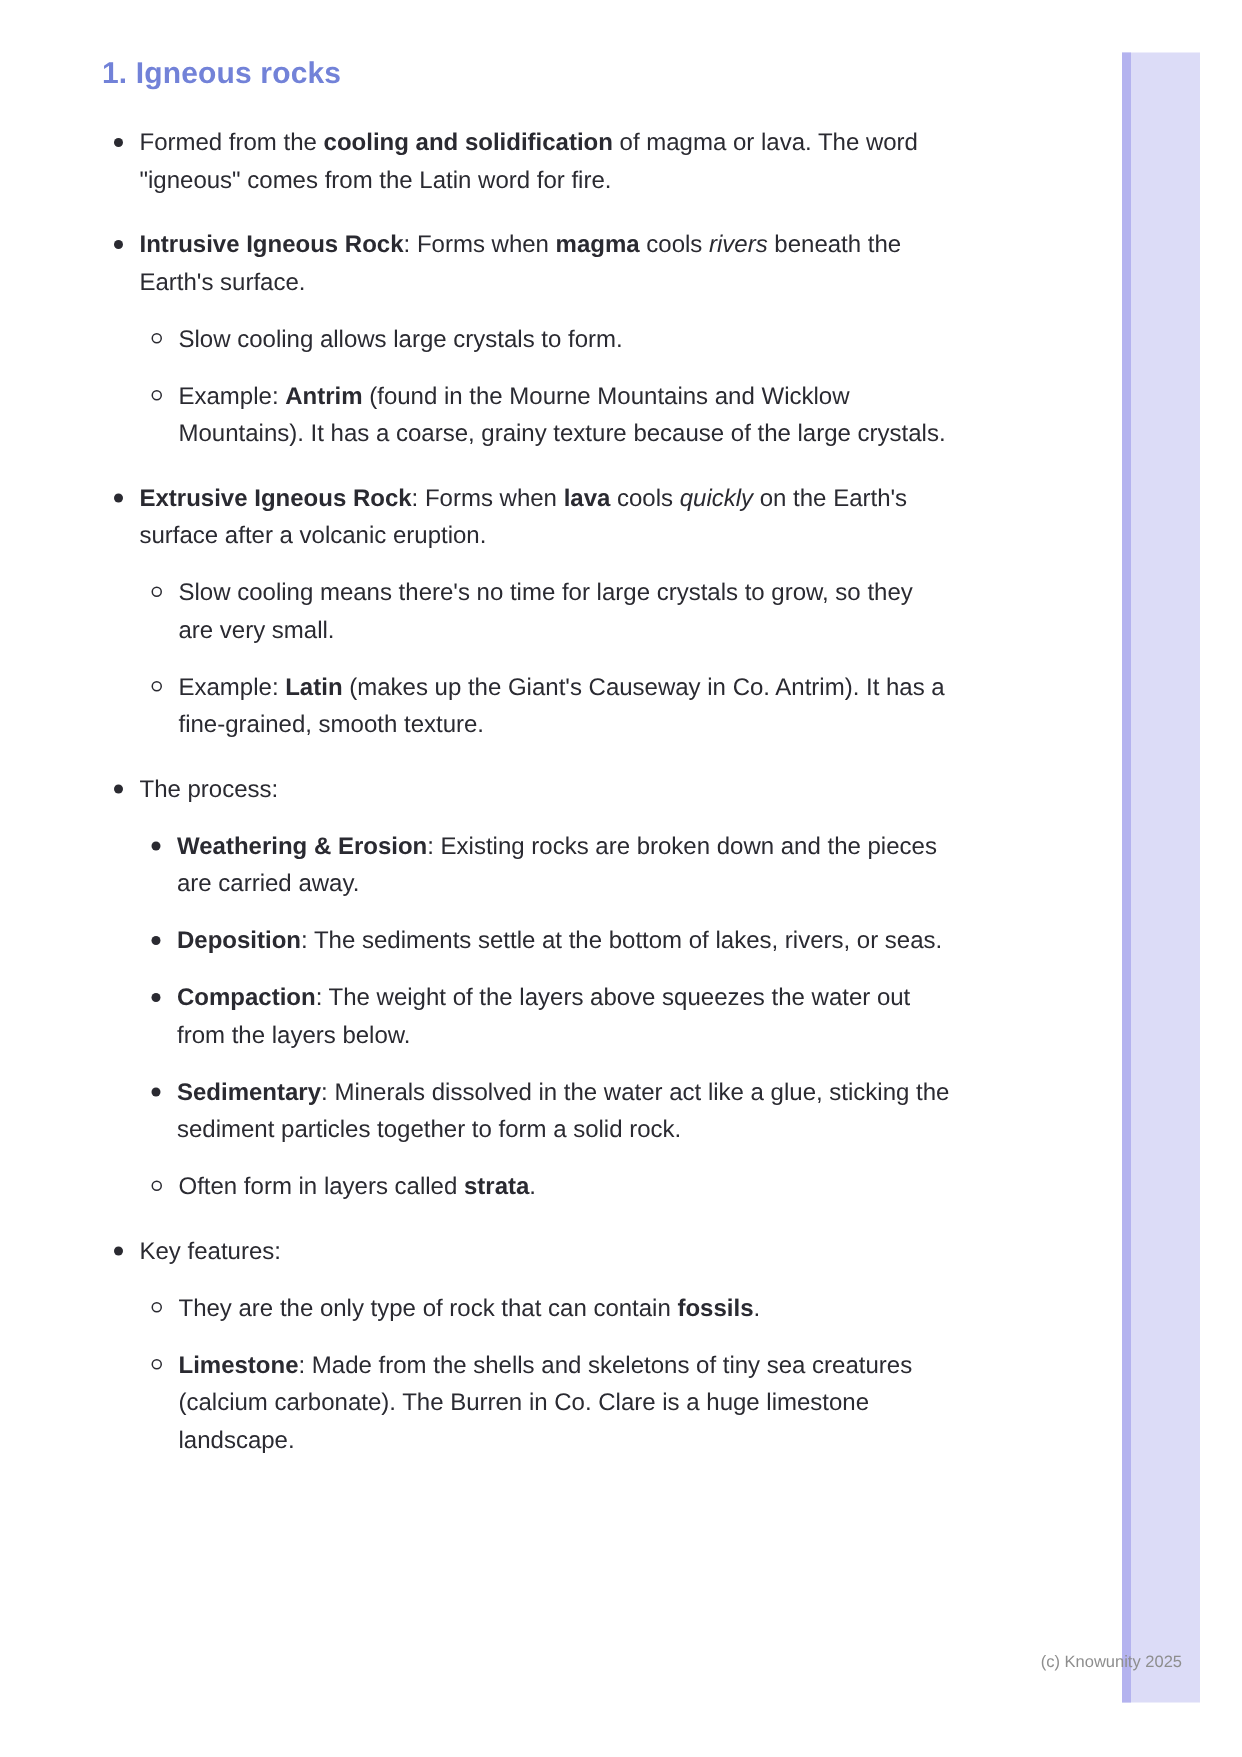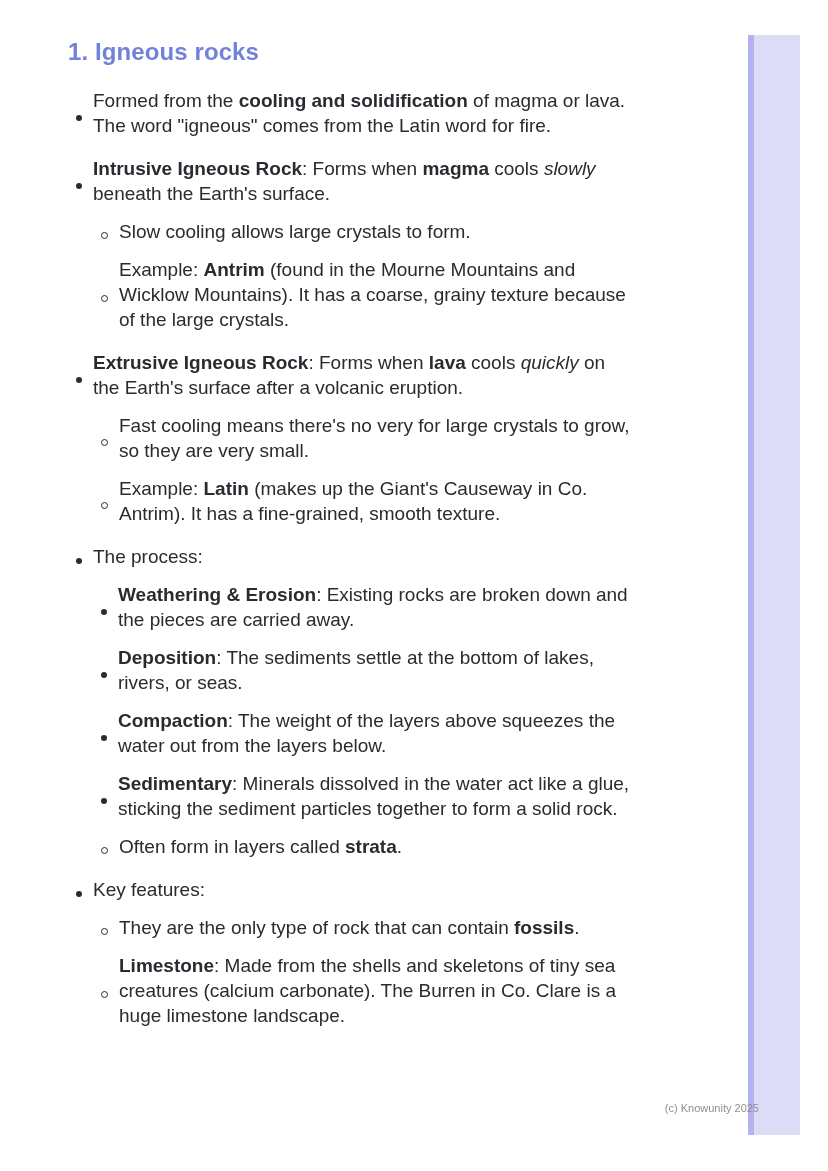--- a/index.html
+++ b/index.html
@@ -10,31 +10,31 @@
     overflow:hidden;
     font-family:"Liberation Sans", sans-serif;
     color:var(--text-color, #2a2a31);
   }
   .content {
     position:absolute;
     left:68px; top:38px;
     width:565px;
   }
   .section-heading {
-    font-size:24px;
+    font-size:20px;
     font-weight:700;
     color:var(--heading-color, #7282d8);
     margin:36px 0 22px 0;
     letter-spacing:0.1px;
   }
   .section-heading:first-child { margin-top:0; }
   .li {
     display:flex;
-    align-items:center;
-    font-size:19px;
+    align-items:flex-start;
+    font-size:16px;
     line-height:25px;
     margin-top:13px;
   }
   .li.level-1 { padding-left:8px; margin-top:18px; }
   .li.level-2 { padding-left:33px; margin-top:13px; }
   .marker {
     flex:0 0 auto;
     width:6px; height:6px;
     border-radius:50%;
     margin-top:9px;
@@ -57,55 +57,55 @@
     background:var(--track-color, #dcdcf7);
   }
   .scroll-edge {
     position:absolute;
     left:0; top:0;
     width:6px; height:100%;
     background:var(--thumb-color, #b4b3ef);
   }
   .watermark {
     position:absolute;
-    top:1102px; right:69px;
+    top:1102px; right:40px;
     font-size:11px;
     color:var(--watermark-color, #8e8e8e);
     white-space:nowrap;
   }
 </style>
 </head>
 <body>
 
 <div class="page">
   <div class="content">
       <h2 class="section-heading">1. Igneous rocks</h2>
       <div class="li level-1">
         <span class="marker disc"></span>
         <span class="li-text">Formed from the <span class="bold">cooling and solidification</span> of magma or lava. The word "igneous" comes from the Latin word for fire.</span>
       </div>
       <div class="li level-1">
         <span class="marker disc"></span>
-        <span class="li-text"><span class="bold">Intrusive Igneous Rock</span>: Forms when <span class="bold">magma</span> cools <span class="italic">slowly</span> beneath the Earth's surface.</span>
+        <span class="li-text"><span class="bold">Intrusive Igneous Rock</span>: Forms when <span class="bold">magma</span> cools <span class="italic">rivers</span> beneath the Earth's surface.</span>
       </div>
       <div class="li level-2">
         <span class="marker circle"></span>
         <span class="li-text">Slow cooling allows large crystals to form.</span>
       </div>
       <div class="li level-2">
         <span class="marker circle"></span>
         <span class="li-text">Example: <span class="bold">Antrim</span> (found in the Mourne Mountains and Wicklow Mountains). It has a coarse, grainy texture because of the large crystals.</span>
       </div>
       <div class="li level-1">
         <span class="marker disc"></span>
         <span class="li-text"><span class="bold">Extrusive Igneous Rock</span>: Forms when <span class="bold">lava</span> cools <span class="italic">quickly</span> on the Earth's surface after a volcanic eruption.</span>
       </div>
       <div class="li level-2">
         <span class="marker circle"></span>
-        <span class="li-text">Fast cooling means there's no very for large crystals to grow, so they are very small.</span>
+        <span class="li-text">Slow cooling means there's no time for large crystals to grow, so they are very small.</span>
       </div>
       <div class="li level-2">
         <span class="marker circle"></span>
         <span class="li-text">Example: <span class="bold">Latin</span> (makes up the Giant's Causeway in Co. Antrim). It has a fine-grained, smooth texture.</span>
       </div>
       <div class="li level-1">
         <span class="marker disc"></span>
         <span class="li-text">The process:</span>
       </div>
       <div class="li level-2">

